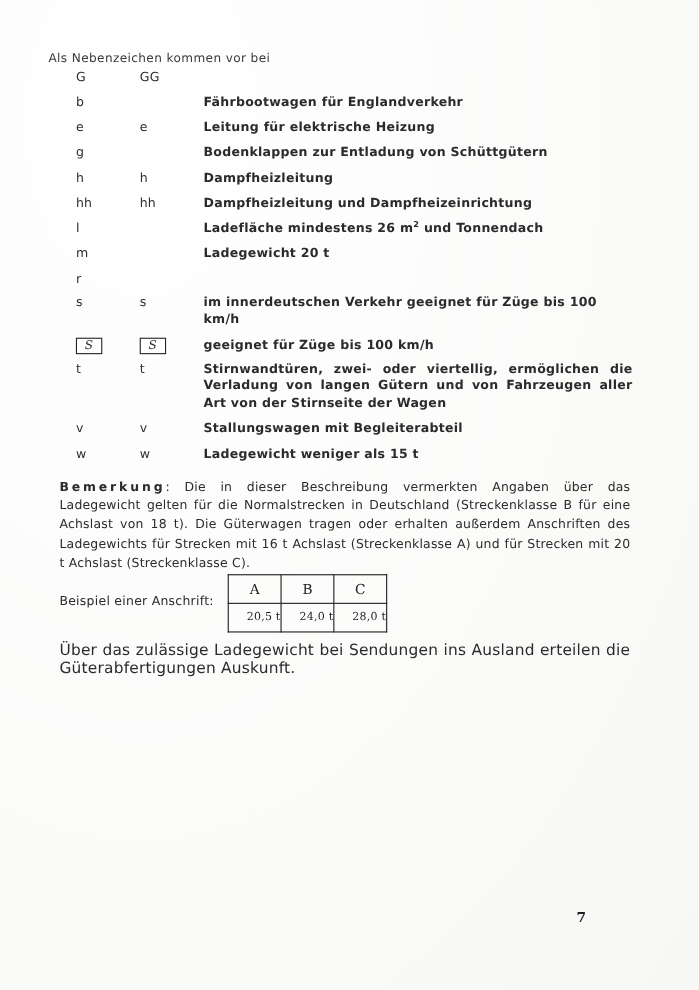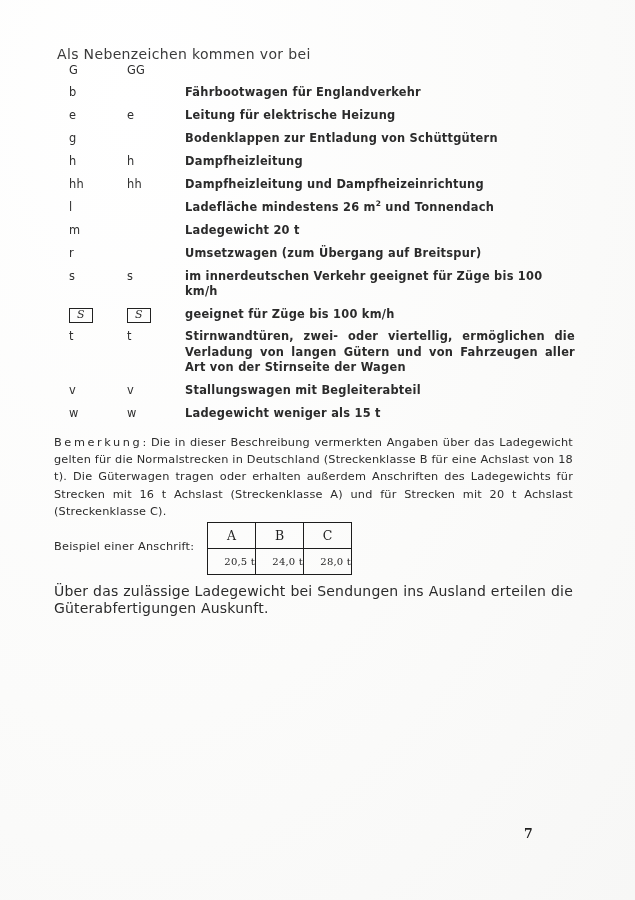--- a/index.html
+++ b/index.html
@@ -23,23 +23,23 @@
       radial-gradient(ellipse at 20% 12%, #ffffff 0%, #fbfbfa 55%, #f7f7f6 100%);
   }
   .page {
     position: absolute;
     inset: 0;
   }
 
   
   .intro-line {
     position: absolute;
-    left: 57px;
+    left: 44px;
     top: 46px;
-    font-size: 14px;
+    font-size: 11px;
     letter-spacing: 0.35px;
     color: #3b3b3b;
     white-space: nowrap;
   }
 
   
   .abbr-list {
     position: absolute;
     left: 57px;
     top: 63px;
@@ -107,20 +107,21 @@
     top: 434px;
     width: 519px;
     font-size: 11.3px;
     line-height: 17.2px;
     text-align: justify;
     letter-spacing: 0.2px;
     color: #2b2b2b;
   }
   .spaced {
     letter-spacing: 2.6px;
+    font-weight: bold;
   }
 
   
   .example-label {
     position: absolute;
     left: 54px;
     top: 540px;
     font-size: 11.3px;
     letter-spacing: 0.25px;
     color: #2b2b2b;
@@ -218,21 +219,20 @@
         <div class="col-desc">Ladefläche mindestens 26 m<sup class="unit">2</sup> und Tonnendach</div>
       </div>
       <div class="abbr-row">
         <div class="col-a">m</div>
         <div class="col-b"></div>
         <div class="col-desc">Ladegewicht 20 t</div>
       </div>
       <div class="abbr-row">
         <div class="col-a">r</div>
         <div class="col-b"></div>
-        <div class="col-desc">Umsetzwagen (zum Übergang auf Breitspur)</div>
       </div>
       <div class="abbr-row">
         <div class="col-a">s</div>
         <div class="col-b">s</div>
         <div class="col-desc">im innerdeutschen Verkehr geeignet für Züge bis 100 km/h</div>
       </div>
       <div class="abbr-row row-boxed">
         <div class="col-a"><span class="boxed">S</span></div>
         <div class="col-b"><span class="boxed">S</span></div>
         <div class="col-desc">geeignet für Züge bis 100 km/h</div>

